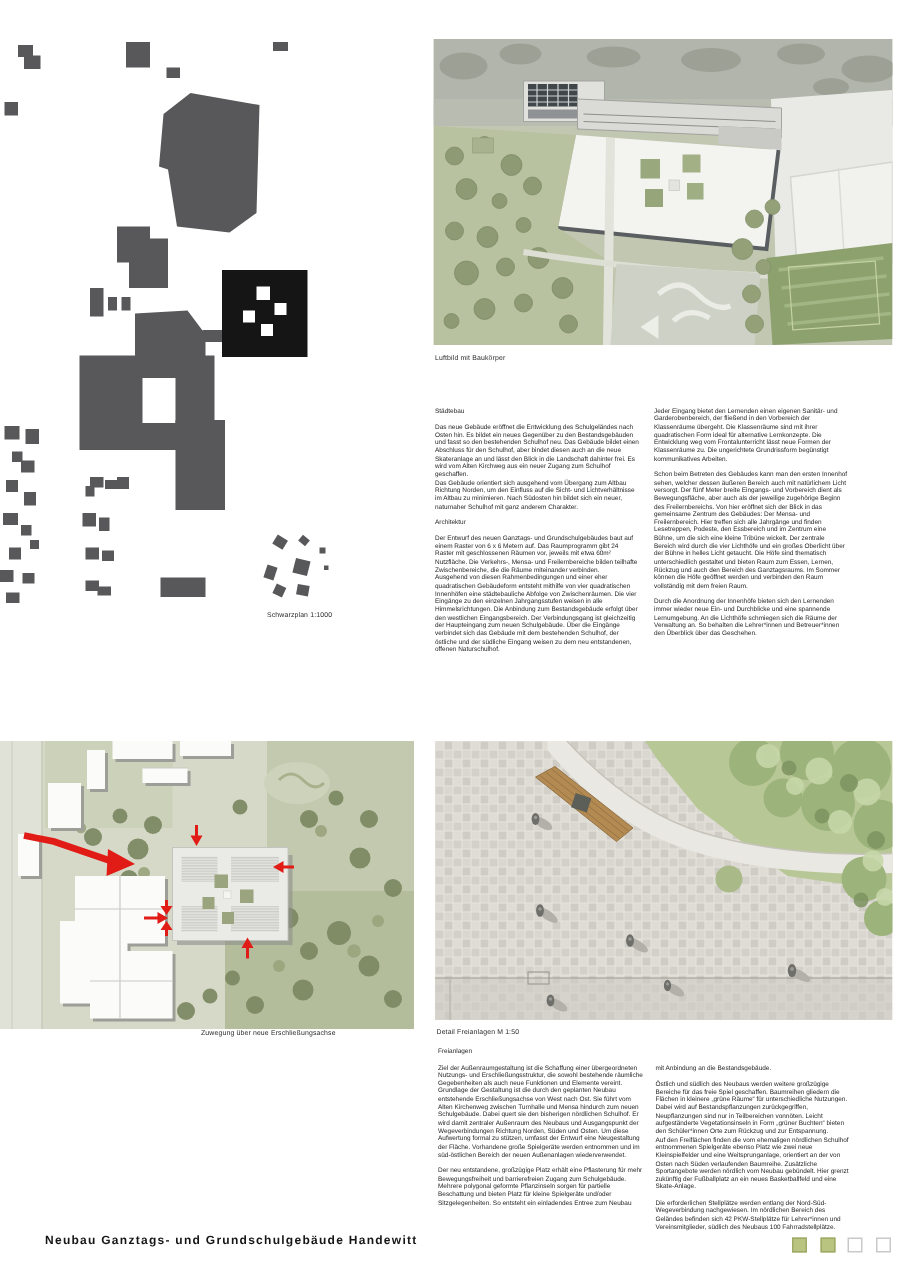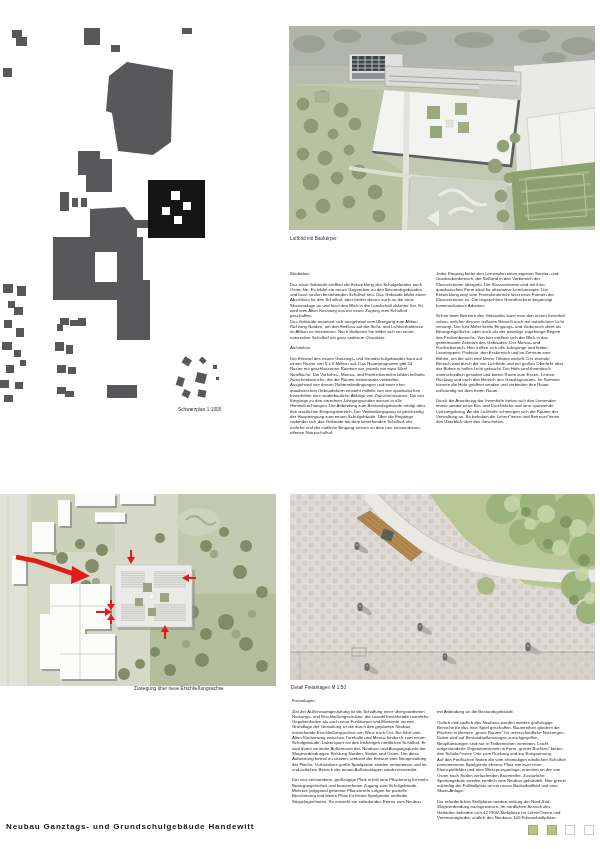--- a/index.html
+++ b/index.html
@@ -16,21 +16,21 @@
   .txtcol{
     position:absolute;font-size:4.3px;line-height:5.3px;text-align:left;
     color:#262626;
   }
   .txtcol h3{
     font-size:4.3px;line-height:5.3px;font-weight:normal;margin:0 0 5.3px 0;
   }
   .txtcol p{margin:0;}
   .txtcol p.gap{margin-top:5.3px;}
   .footer-title{
-    position:absolute;left:6px;top:822px;font-size:8px;font-weight:bold;
+    position:absolute;left:30px;top:822px;font-size:8px;font-weight:bold;
     letter-spacing:0.85px;color:#161616;white-space:nowrap;
   }
   .legend{
     position:absolute;left:528px;top:825px;display:flex;gap:8.5px;
   }
   .legend .sq{width:10px;height:10px;box-sizing:border-box;}
   .legend .sq-filled{border:1px solid #9fa968;}
   .legend .sq-empty{border:1px solid #c9c9c9;background:#fff;}
   svg{display:block;}
 </style>

